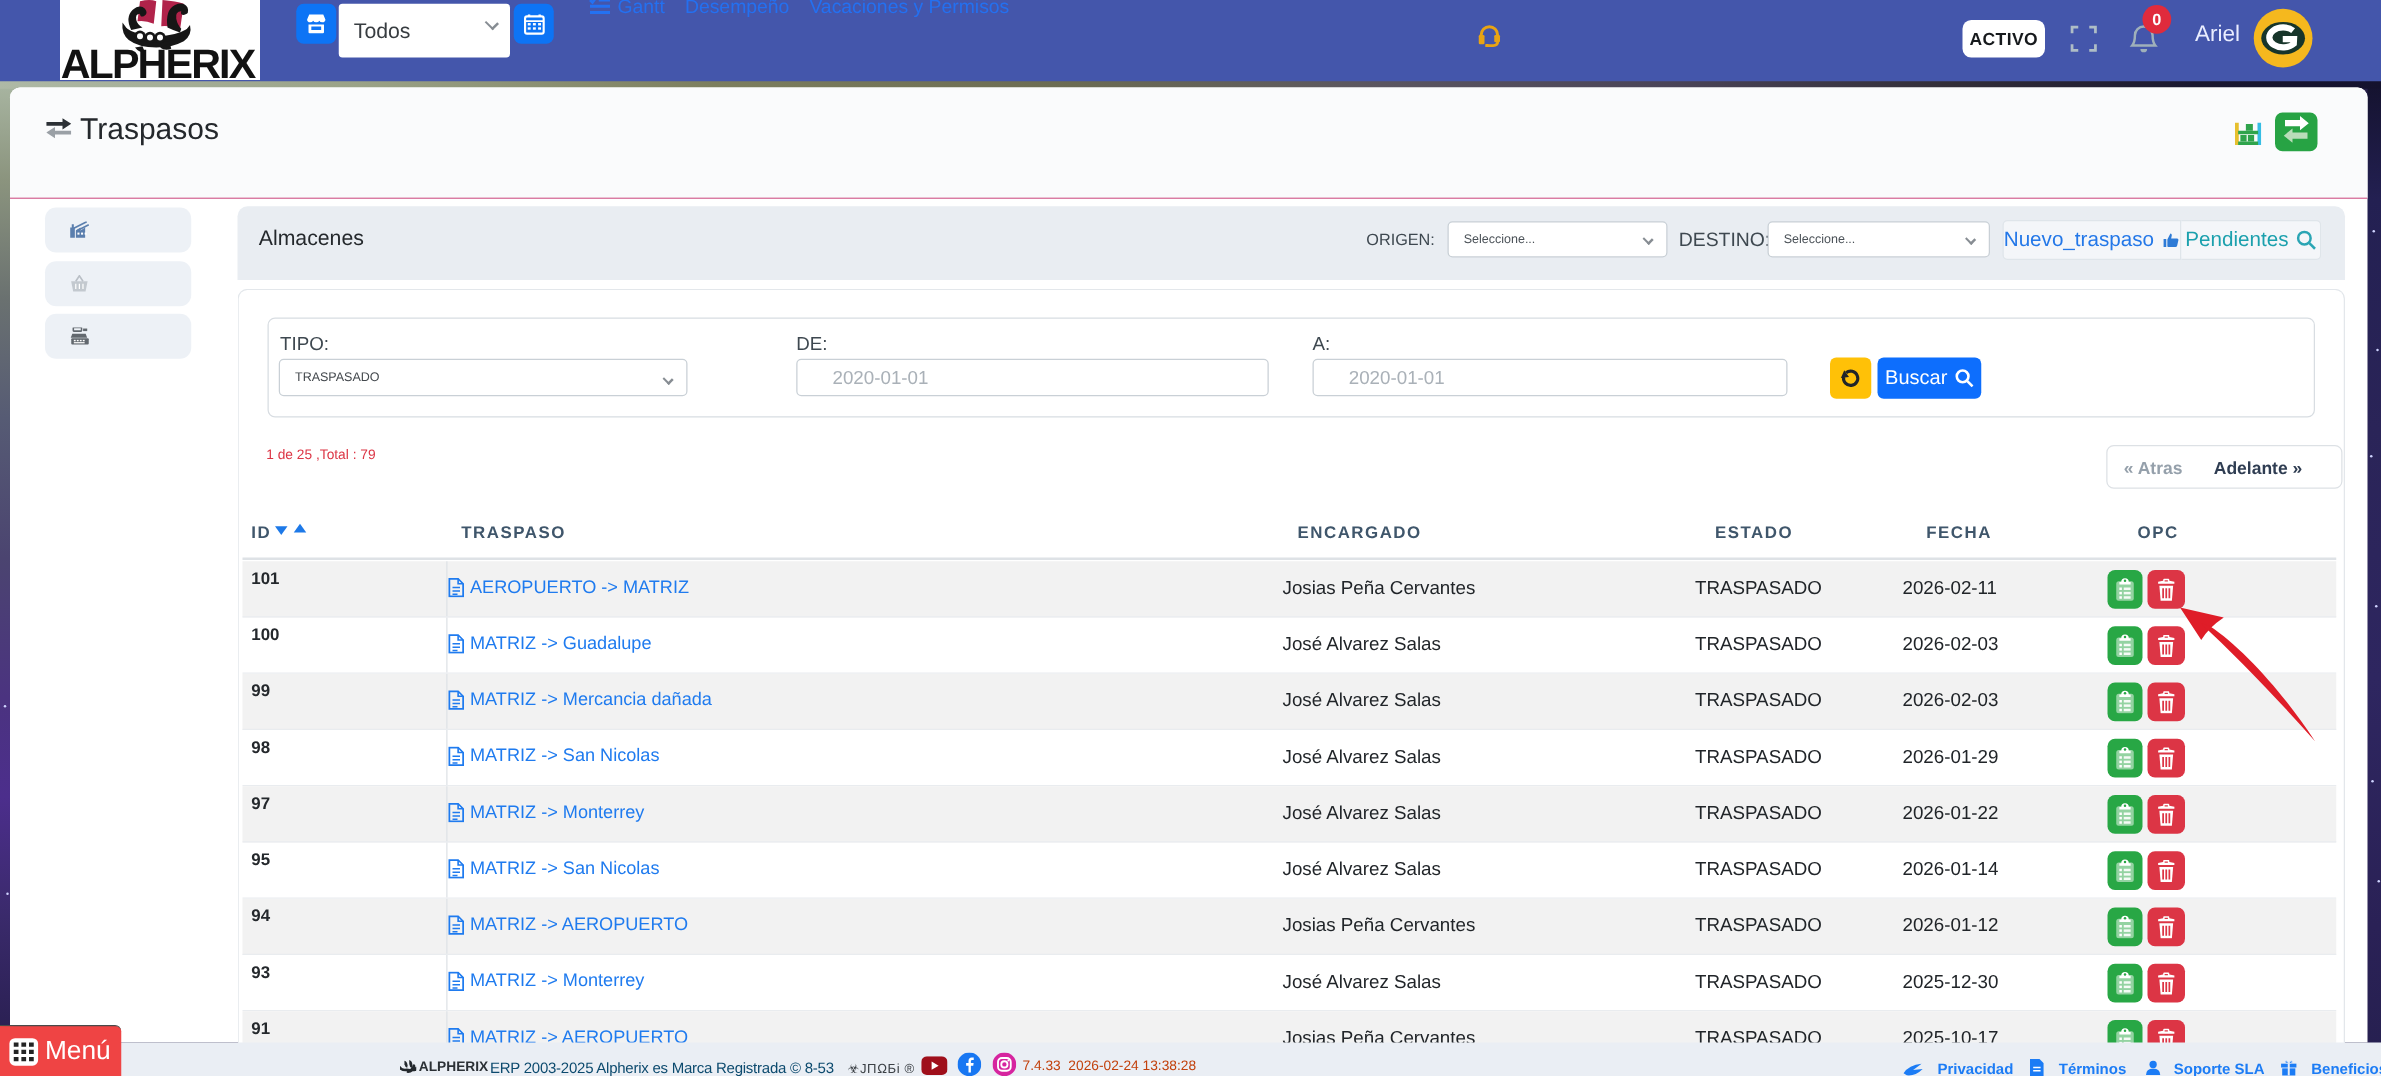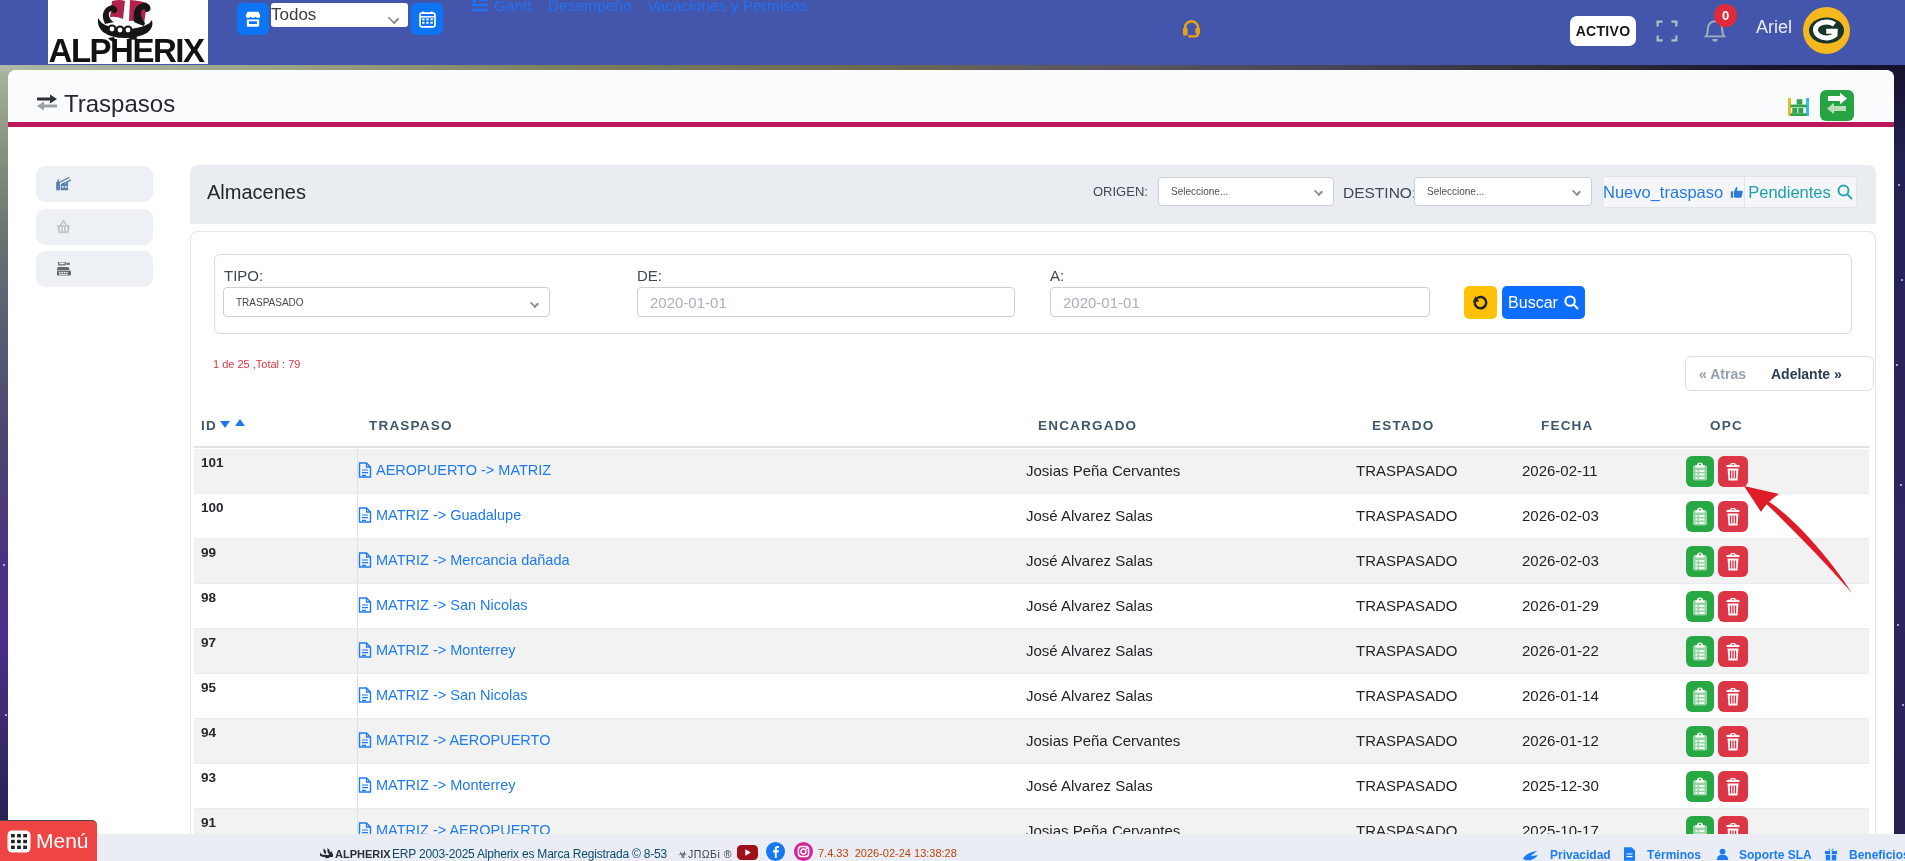--- a/index.html
+++ b/index.html
@@ -11,43 +11,43 @@
     background:linear-gradient(180deg, #a9b6a2 0%, #8b947e 10%, #6a7170 22%, #565b74 34%, #4b4470 48%, #4b3380 62%, #4c2e8c 72%, #3a2a6b 84%, #241c49 100%); }
   #bgright { position:absolute; left:1894px; top:64px; width:11px; height:797px;
     background:linear-gradient(180deg, #14122e 0%, #232052 12%, #2a2458 35%, #2e2660 60%, #2a2156 85%, #262050 100%); }
   #bggap { position:absolute; left:0; top:64px; width:1905px; height:7px;
     background:linear-gradient(90deg, #aeb9a6 0%, #9aa287 15%, #7c7e5e 30%, #6b6b52 45%, #5a5560 58%, #4a4458 70%, #322e38 82%, #1a1830 92%, #14122e 100%); }
   .star { position:absolute; background:#cfd3ff; border-radius:50%; }
   
   #hdr { position:absolute; left:0; top:0; width:1905px; height:65px; background:#4456ab; }
   #logo { position:absolute; left:48px; top:0; width:160px; height:64px; background:#fff; }
   .icbtn { position:absolute; width:32px; height:32px; background:#0d74f5; border-radius:6px; top:3px; display:flex; align-items:center; justify-content:center; }
-  #selTodos { position:absolute; left:271px; top:3px; width:137px; height:24px; background:#fff; border-radius:3px; color:#383d41; font-size:17px; display:flex; align-items:center; padding-left:0; }
+  #selTodos { position:absolute; left:271px; top:3px; width:137px; height:43px; background:#fff; border-radius:3px; color:#383d41; font-size:17px; display:flex; align-items:center; padding-left:12px; }
   #selTodos .chev { position:absolute; right:10px; top:11px; }
   .chev { width:9px; height:9px; border-right:2px solid #878d93; border-bottom:2px solid #878d93; transform:rotate(45deg) scale(1,0.8); }
   #topnav { position:absolute; left:471px; top:-3px; color:#2470f0; font-size:15.5px; display:flex; gap:16px; align-items:flex-start; }
   #activo { position:absolute; left:1570px; top:16px; width:66px; height:30px; background:#fff; border-radius:7px; color:#16191c; font-weight:bold; font-size:14px; display:flex; align-items:center; justify-content:center; letter-spacing:.3px; }
   #ariel { position:absolute; left:1756px; top:17px; color:#e9edff; font-size:18px; }
   #avatar { position:absolute; left:1803px; top:7px; width:47px; height:47px; border-radius:50%; background:#f5b81e; }
   #bellbadge { position:absolute; left:1714px; top:4px; width:23px; height:23px; border-radius:50%; background:#e02b3c; color:#fff; font-size:13px; font-weight:bold; display:flex; align-items:center; justify-content:center; }
   
   #panel { position:absolute; left:8px; top:70px; width:1886px; height:764px; background:#fff; border-radius:8px 8px 0 0; }
-  #titlebar { position:absolute; left:0; top:0; width:100%; height:57px; background:#fafbfc; border-bottom:5px solid #be185d; border-radius:8px 8px 0 0; }
+  #titlebar { position:absolute; left:0; top:0; width:100%; height:89px; background:#fafbfc; border-bottom:1px solid #be185d; border-radius:8px 8px 0 0; }
   #titlebar h1 { position:absolute; left:56px; top:20px; font-size:24px; font-weight:400; color:#24282c; }
   
   .sbtn { position:absolute; left:28px; width:117px; height:36px; background:#edf1f6; border-radius:9px; display:flex; align-items:center; padding-left:20px; }
   
   #sechdr { position:absolute; left:182px; top:95px; width:1686px; height:59px; background:#e9edf2; border-radius:8px 8px 0 0; }
-  #sechdr h2 { position:absolute; left:17px; top:16px; font-size:20px; font-weight:400; color:#24282c; }
+  #sechdr h2 { position:absolute; left:17px; top:16px; font-size:17px; font-weight:400; color:#24282c; }
   .lbl { color:#3e4850; font-size:15px; }
   .sel { background:#fff; border:1px solid #c9d0d6; border-radius:4px; position:absolute; display:flex; align-items:center; padding-left:12px; color:#4b5258; font-size:10px; }
   .sel .chev { position:absolute; right:11px; top:12px; width:7px; height:7px; }
   #card { position:absolute; left:182px; top:161px; width:1686px; height:616px; background:#fff; border:1px solid #e3e7eb; border-radius:8px; border-bottom:none; }
   #filter { position:absolute; left:23px; top:22px; width:1638px; height:80px; border:1px solid #d8dde2; border-radius:6px; background:#fff; }
-  .inp { position:absolute; background:#fff; border:1px solid #c9d0d6; border-radius:4px; color:#aab1b8; font-size:15px; display:flex; align-items:center; padding-left:12px; }
+  .inp { position:absolute; background:#fff; border:1px solid #c9d0d6; border-radius:4px; color:#aab1b8; font-size:15px; display:flex; align-items:center; padding-left:28px; }
   .btn { position:absolute; border-radius:5px; display:flex; align-items:center; justify-content:center; }
   #totals { position:absolute; left:22px; top:126px; color:#dc3545; font-size:11px; }
   #pager { position:absolute; left:1494px; top:124px; width:189px; height:35px; border:1px solid #dde1e5; border-radius:6px; background:#fff; font-size:14px; font-weight:bold; }
   
   #thead { position:absolute; left:3px; top:180px; width:1675px; height:36px; color:#3f566b; font-weight:bold; font-size:13.5px; letter-spacing:1.2px; border-bottom:2px solid #dee2e6; }
   #tbody { position:absolute; left:3px; top:217px; width:1675px; }
   .row { position:relative; width:100%; height:45px; border-bottom:1px solid #e9ecef; }
   .row.g { background:#f2f2f2; }
   .idcell { position:absolute; left:0; top:0; width:164px; height:100%; border-right:1px solid #dee2e6; }
   .idv { position:absolute; left:7px; top:6px; font-size:13.5px; font-weight:bold; color:#24282c; }

